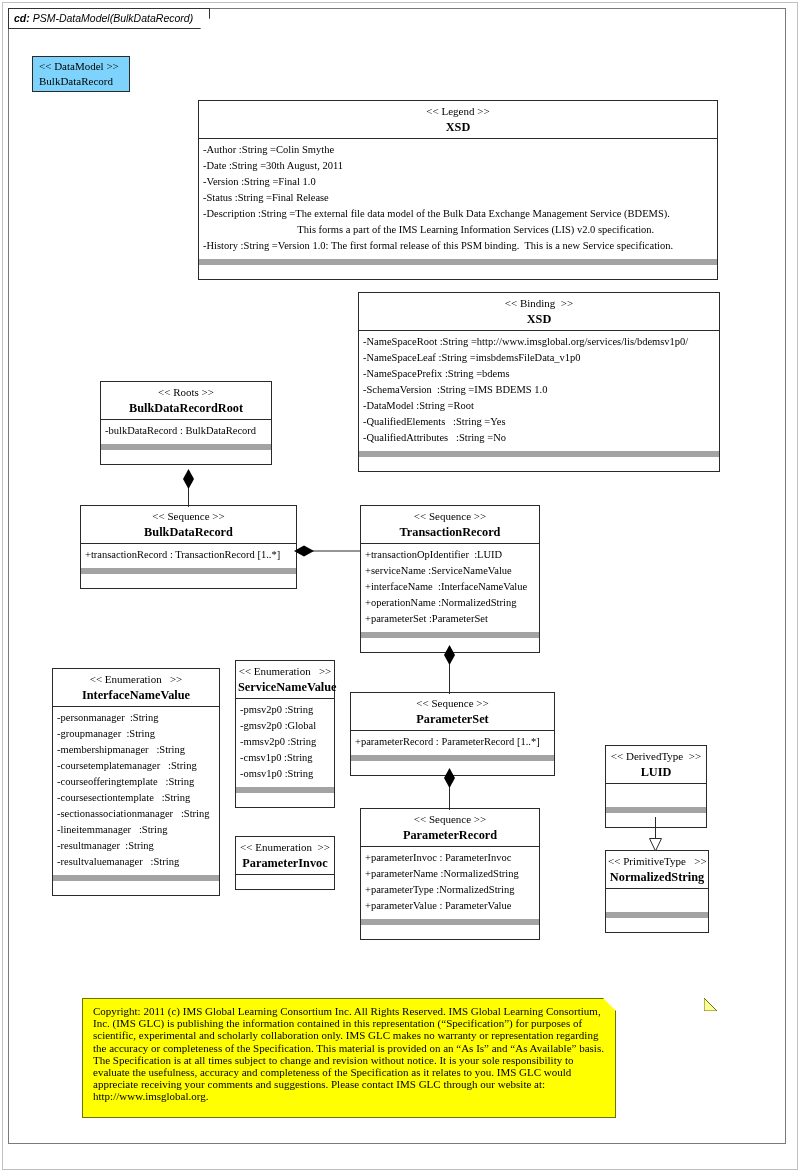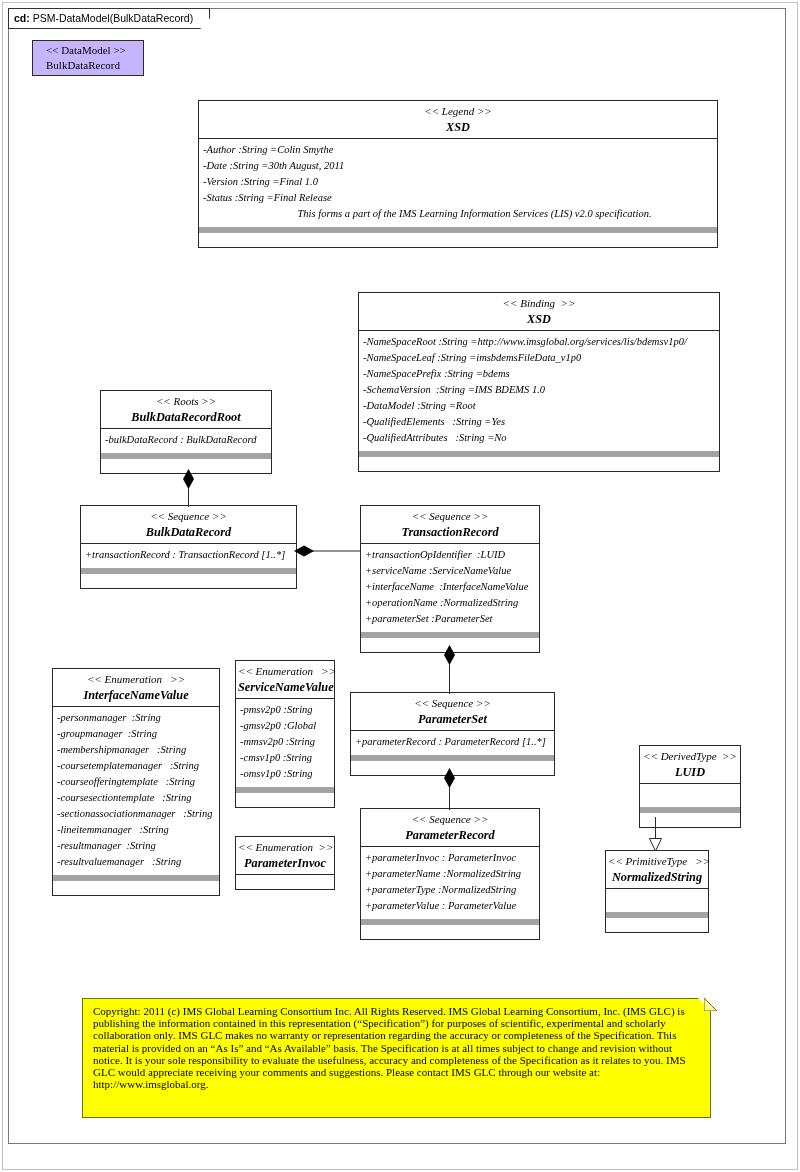--- a/index.html
+++ b/index.html
@@ -7,37 +7,38 @@
     width:800px;height:1172px;position:relative;background:#fff;
     font-family:"Liberation Serif","DejaVu Serif",serif;color:#000;
   }
   .page-border{position:absolute;inset:2px;border:1px solid #c0c0c0;pointer-events:none;}
   .frame{position:absolute;left:8px;top:8px;width:776px;height:1134px;border:1px solid #7a7a7a;background:#fff;}
   .frame-tab{
     position:absolute;left:8px;top:8px;min-width:120px;background:#fff;
     border:1px solid #333;padding:3px 16px 3px 5px;
     font-family:"Liberation Sans",sans-serif;font-size:10.5px;line-height:13px;
     clip-path:polygon(0 0,100% 0,100% 48%,calc(100% - 10px) 100%,0 100%);
+    font-style:italic;
   }
   .frame-tab .bold{font-weight:bold;}
-  .uml{position:absolute;background:#fff;border:1px solid #2a2a2a;font-style:italic;}
+  .uml{position:absolute;background:#fff;border:1px solid #2a2a2a;}
   .hdr{text-align:center;border-bottom:1px solid #2a2a2a;padding:3px 2px 3px;}
   .stereo{font-size:11px;line-height:15px;white-space:pre;}
   .cname{font-size:12.3px;line-height:16px;font-weight:bold;white-space:pre;}
   .attrs{padding:3px 4px 5px;border-bottom:6px solid #a3a3a3;min-height:15px;}
   .attr{font-size:10.5px;line-height:16px;white-space:pre;}
   .comp-empty{height:14px;}
   .dm-label{
-    position:absolute;left:32px;top:40px;width:84px;background:#c4b5fd;
-    border:1px solid #2a2a2a;padding:2px 13px;
+    position:absolute;left:32px;top:56px;width:84px;background:#7dd3fc;
+    border:1px solid #2a2a2a;padding:2px 6px;
   }
   .dm-label div{font-size:11px;line-height:15px;white-space:pre;}
   .conn{position:absolute;}
   .note{
-    position:absolute;left:82px;top:998px;width:629px;height:120px;
+    position:absolute;left:82px;top:998px;width:534px;height:120px;
     background:#ffff00;border:1px solid #707000;
     clip-path:polygon(0 0,calc(100% - 13px) 0,100% 13px,100% 100%,0 100%);
     padding:6px 10px;box-sizing:border-box;overflow:hidden;
   }
   .note-text{font-size:11px;line-height:12.2px;}
   .note-fold{position:absolute;right:83px;top:998px;}
 </style>
 </head>
 <body>
 
@@ -53,21 +54,23 @@
 <div class="uml" style="left:198px;top:100px;width:518px;">
   <div class="hdr">
     <div class="stereo">&lt;&lt; Legend &gt;&gt;</div>
     <div class="cname">XSD</div>
   </div>
   <div class="attrs">
       <div class="attr">-Author :String =Colin Smythe</div>
       <div class="attr">-Date :String =30th August, 2011</div>
       <div class="attr">-Version :String =Final 1.0</div>
       <div class="attr">-Status :String =Final Release</div>
+      <div class="attr">-Description :String =The external file data model of the Bulk Data Exchange Management Service (BDEMS).</div>
       <div class="attr">                                    This forms a part of the IMS Learning Information Services (LIS) v2.0 specification.</div>
+      <div class="attr">-History :String =Version 1.0: The first formal release of this PSM binding.  This is a new Service specification.</div>
     </div>
   <div class="comp-empty"></div>
 </div>
 
 <div class="uml" style="left:358px;top:292px;width:360px;">
   <div class="hdr">
     <div class="stereo">&lt;&lt; Binding  &gt;&gt;</div>
     <div class="cname">XSD</div>
   </div>
   <div class="attrs">
@@ -75,21 +78,21 @@
       <div class="attr">-NameSpaceLeaf :String =imsbdemsFileData_v1p0</div>
       <div class="attr">-NameSpacePrefix :String =bdems</div>
       <div class="attr">-SchemaVersion  :String =IMS BDEMS 1.0</div>
       <div class="attr">-DataModel :String =Root</div>
       <div class="attr">-QualifiedElements   :String =Yes</div>
       <div class="attr">-QualifiedAttributes   :String =No</div>
     </div>
   <div class="comp-empty"></div>
 </div>
 
-<div class="uml" style="left:100px;top:390px;width:170px;">
+<div class="uml" style="left:100px;top:381px;width:170px;">
   <div class="hdr">
     <div class="stereo">&lt;&lt; Roots &gt;&gt;</div>
     <div class="cname">BulkDataRecordRoot</div>
   </div>
   <div class="attrs">
       <div class="attr">-bulkDataRecord : BulkDataRecord</div>
     </div>
   <div class="comp-empty"></div>
 </div>
 
@@ -180,21 +183,21 @@
   </div>
   <div class="attrs">
       <div class="attr">+parameterInvoc : ParameterInvoc</div>
       <div class="attr">+parameterName :NormalizedString</div>
       <div class="attr">+parameterType :NormalizedString</div>
       <div class="attr">+parameterValue : ParameterValue</div>
     </div>
   <div class="comp-empty"></div>
 </div>
 
-<div class="uml" style="left:605px;top:745px;width:100px;margin-left:34px;">
+<div class="uml" style="left:605px;top:745px;width:100px;">
   <div class="hdr">
     <div class="stereo">&lt;&lt; DerivedType  &gt;&gt;</div>
     <div class="cname">LUID</div>
   </div>
   <div class="attrs"></div>
   <div class="comp-empty"></div>
 </div>
 
 <div class="uml" style="left:605px;top:850px;width:102px;">
   <div class="hdr">

